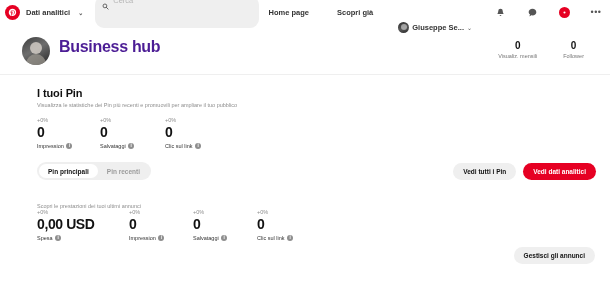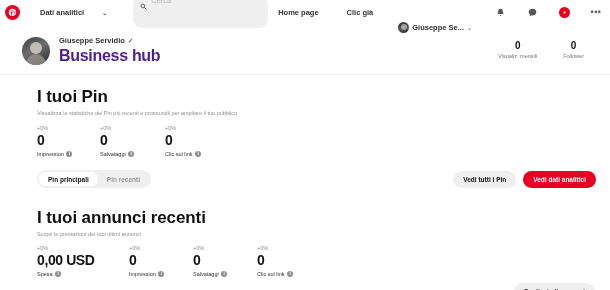--- a/index.html
+++ b/index.html
@@ -21,23 +21,23 @@
     gap: 0;
   }
   .pin-logo {
     width: 15px; height: 15px; border-radius: 50%;
     background: #e60023;
     display: flex; align-items: center; justify-content: center;
     flex: 0 0 auto;
   }
   .pin-logo svg { display:block; }
   .nav-item {
-    display: flex; align-items: center; gap: 18px;
+    display: flex; align-items: center; gap: 8px;
     font-size: 7.5px; font-weight: bold; color: #333333;
-    padding: 3px 20px; border-radius: 10px; white-space: nowrap;
+    padding: 3px 6px; border-radius: 10px; white-space: nowrap;
   }
   .nav-item .chev { font-size: 6px; color: #555; }
   .searchwrap {
     flex: 1 1 auto;
     margin: 0 4px 0 6px;
     height: 32px;
     background: #efefef;
     border-radius: 9px;
     display: flex; align-items: flex-start;
     padding: 0 7px; gap: 4px;
@@ -108,21 +108,21 @@
   }
   .prof-stats { margin-left: auto; display: flex; gap: 26px; padding: 6px 12px 0 0; }
   .pstat { text-align: center; }
   .pstat-v { font-size: 10px; font-weight: bold; color: #111; }
   .pstat-l { font-size: 5.5px; color: #767676; margin-top: 2px; white-space: nowrap; }
 
   .divider { height: 1px; background: #efefef; width: 100%; }
 
   
   .section { padding: 12px 14px 0 37px; }
-  .sec-title { font-size: 17px; font-weight: bold; color: #111; letter-spacing: -0.1px; }
+  .sec-title { font-size: 11px; font-weight: bold; color: #111; letter-spacing: -0.1px; }
   .sec-sub { font-size: 5.5px; color: #8e8e8e; margin-top: 3px; }
 
   .metrics { display: flex; margin-top: 9px; }
   .metric { flex: 0 0 auto; }
   .m-delta { font-size: 5.5px; color: #8e8e8e; }
   .m-val { font-size: 14px; font-weight: bold; color: #111; margin-top: 1px; letter-spacing: -0.4px; }
   .m-lab { font-size: 5.5px; color: #333333; margin-top: 3px; display: flex; align-items: center; gap: 2.5px; }
   .info {
     width: 6px; height: 6px; border-radius: 50%;
     background: #8e8e8e; color: #ffffff;
@@ -143,21 +143,21 @@
   .pill.idle { color: #9b9b9b; }
   .btns { margin-left: auto; display: flex; align-items: center; gap: 7px; }
   .btn {
     font-size: 6.5px; font-weight: bold; border-radius: 11px;
     padding: 5px 10px; white-space: nowrap;
   }
   .btn-grey { background: #efefef; color: #111111; }
   .btn-red { background: #e60023; color: #ffffff; }
 
   .sec2 { padding-top: 20px; }
-  .metrics2 { display: flex; margin-top: 8px; align-items: flex-end; }
+  .metrics2 { display: flex; margin-top: 0; align-items: flex-end; }
   .footrow { display: flex; margin-top: 6px; }
   .footrow .btns { margin-left: auto; padding-right: 1px; }
 </style>
 </head>
 <body>
 
 <div class="topnav">
   <div class="pin-logo">
     <svg width="9" height="9" viewBox="0 0 24 24" aria-hidden="true">
       <path fill="#ffffff" d="M12 2C6.5 2 2 6.5 2 12c0 4.2 2.6 7.8 6.3 9.2-.1-.8-.2-2 0-2.9l1.2-5s-.3-.6-.3-1.5c0-1.4.8-2.5 1.9-2.5.9 0 1.3.7 1.3 1.5 0 .9-.6 2.3-.9 3.6-.2 1.1.5 2 1.6 2 1.9 0 3.3-2.5 3.3-5.4 0-2.3-1.5-3.9-3.8-3.9-2.6 0-4.1 1.9-4.1 4 0 .8.3 1.6.7 2.1.1.1.1.2.1.3l-.3 1.1c0 .2-.2.2-.3.1-1.1-.5-1.8-2.1-1.8-3.4 0-2.7 2-5.3 5.8-5.3 3.1 0 5.4 2.2 5.4 5.1 0 3.4-2.1 6-5.1 6-1 0-2-.5-2.3-1.2l-.6 2.4c-.2.9-.8 2-1.2 2.7 1 .3 1.9.4 2.9.4 5.5 0 10-4.5 10-10S17.5 2 12 2z"></path>
@@ -174,21 +174,21 @@
       <svg width="7" height="7" viewBox="0 0 24 24" aria-hidden="true">
         <circle cx="10" cy="10" r="6.5" fill="none" stroke="#555" stroke-width="3"></circle>
         <line x1="15" y1="15" x2="21" y2="21" stroke="#555" stroke-width="3" stroke-linecap="round"></line>
       </svg>
     </span>
     <span class="sph">Cerca</span>
   </div>
 
   <div class="nav-right">
     <div class="nav-link">Home page</div>
-    <div class="nav-link">Clic già</div>
+    <div class="nav-link">Scopri già</div>
 
     <div class="acct">
       <span class="acct-av"></span>
       <span class="acct-name">Giuseppe Se...</span>
       <span class="chev">⌄</span>
     </div>
 
     <div class="navicon">
       <svg width="9" height="9" viewBox="0 0 24 24" aria-hidden="true">
         <path fill="#555" d="M12 2a6 6 0 0 0-6 6c0 4-1.5 5.5-2 6.5-.3.6.1 1.3.8 1.3h14.4c.7 0 1.1-.7.8-1.3-.5-1-2-2.5-2-6.5a6 6 0 0 0-6-6zm0 19c1.4 0 2.5-1 2.7-2.3H9.3C9.5 20 10.6 21 12 21z"></path>
@@ -208,24 +208,20 @@
     </div>
     <div class="navicon">
       <span class="dots">•••</span>
     </div>
   </div>
 </div>
 
 <div class="profile">
   <div class="avatar"></div>
   <div class="prof-txt">
-    <div class="prof-name">
-      <span>Giuseppe Servidio</span>
-      <span class="verified">✓</span>
-    </div>
     <div class="prof-title">Business hub</div>
   </div>
   <div class="prof-stats">
     <div class="pstat">
       <div class="pstat-v">0</div>
       <div class="pstat-l">Visualiz. mensili</div>
     </div>
     <div class="pstat">
       <div class="pstat-v">0</div>
       <div class="pstat-l">Follower</div>
@@ -271,21 +267,20 @@
       <div class="pill idle">Pin recenti</div>
     </div>
     <div class="btns">
       <div class="btn btn-grey">Vedi tutti i Pin</div>
       <div class="btn btn-red">Vedi dati analitici</div>
     </div>
   </div>
 </div>
 
 <div class="section sec2">
-  <div class="sec-title">I tuoi annunci recenti</div>
   <div class="sec-sub">Scopri le prestazioni dei tuoi ultimi annunci</div>
 
   <div class="metrics2">
     <div class="metric" style="width:92px">
       <div class="m-delta">+0%</div>
       <div class="m-val">0,00 USD</div>
       <div class="m-lab">
         <span>Spesa</span>
         <span class="info">i</span>
       </div>

